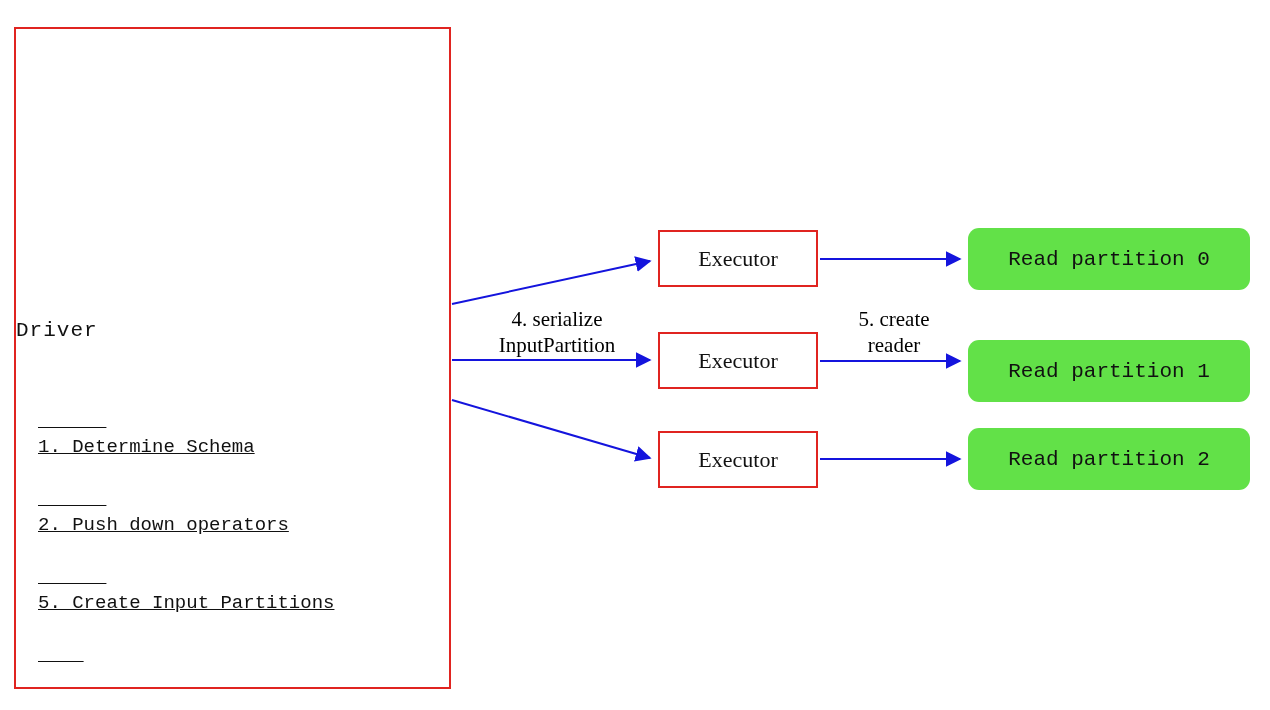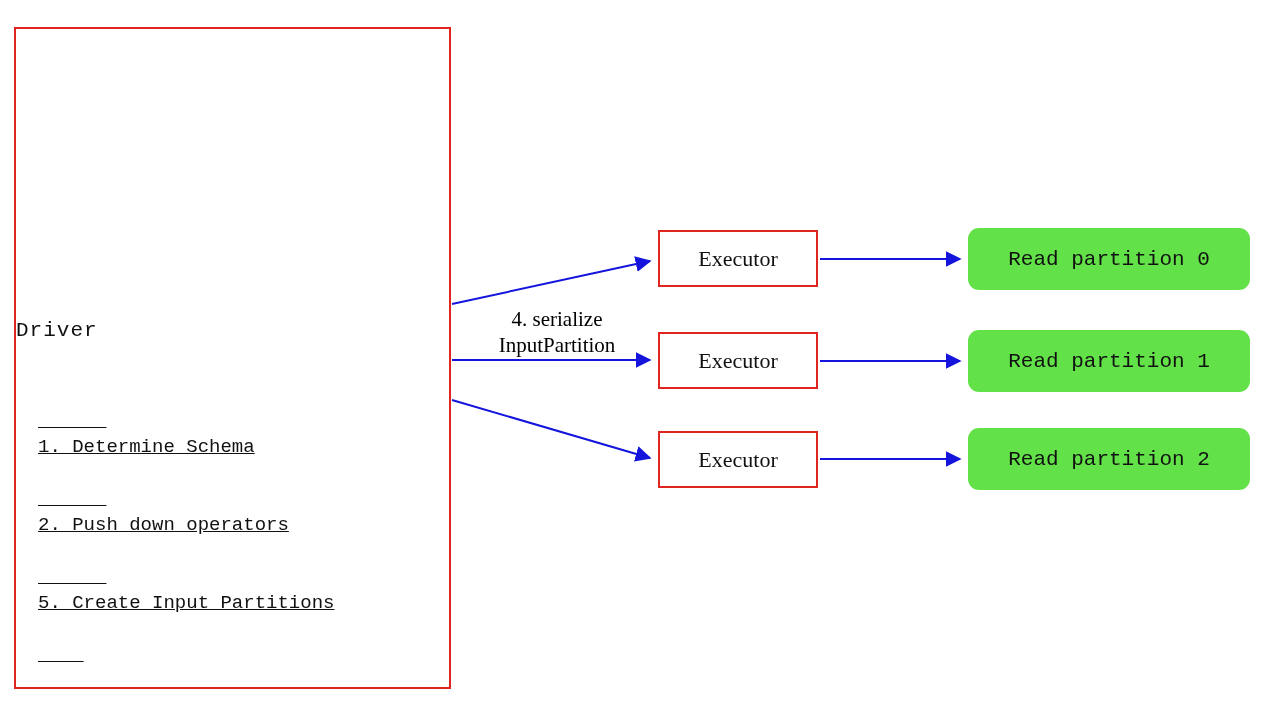--- a/index.html
+++ b/index.html
@@ -117,25 +117,29 @@
   <div class="box executor" style="top:332px">
     <span>Executor</span>
   </div>
   <div class="box executor" style="top:431px">
     <span>Executor</span>
   </div>
 
   <div class="partition" style="top:228px">
     <span>Read partition 0</span>
   </div>
-  <div class="partition" style="top:330px">
+  <div class="partition" style="top:340px">
     <span>Read partition 1</span>
   </div>
   <div class="partition" style="top:428px">
     <span>Read partition 2</span>
   </div>
 
   <div class="annot annot-serialize">
     <div>4. serialize</div>
     <div>InputPartition</div>
   </div>
+  <div class="annot annot-reader">
+    <div>5. create</div>
+    <div>reader</div>
+  </div>
 
 </div>
 
 </body></html>

